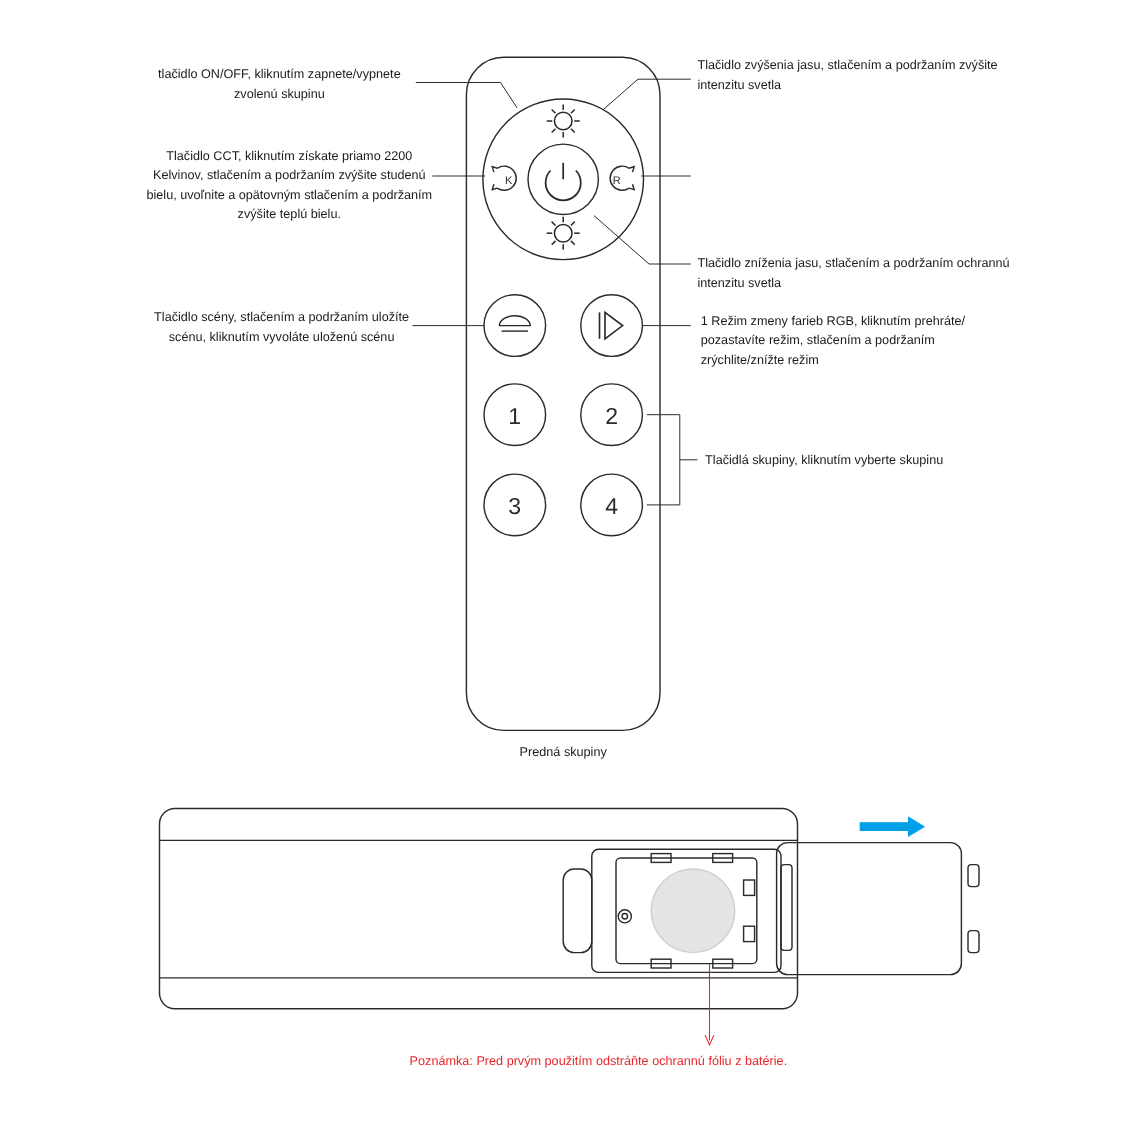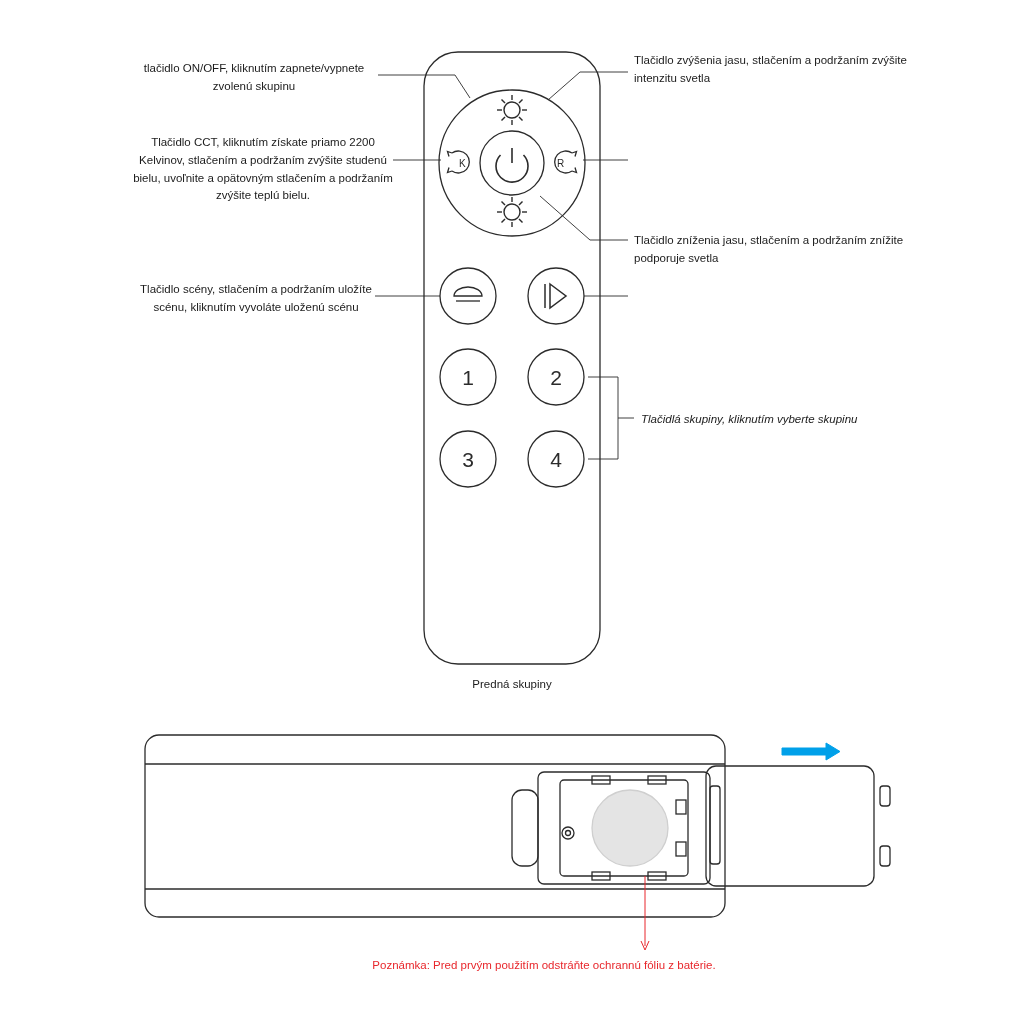--- a/index.html
+++ b/index.html
@@ -222,25 +222,28 @@
   <div class="callout right" style="left:634px; top:52px; width:280px;">
     <span>Tlačidlo zvýšenia jasu, stlačením a podržaním zvýšite intenzitu svetla</span>
   </div>
 
   <div class="callout left" style="left:132px; top:281px; width:248px;">
     <span>Tlačidlo scény, stlačením a podržaním uložíte scénu, kliknutím vyvoláte uloženú scénu</span>
   </div>
 
 
   <div class="callout right" style="left:634px; top:232px; width:286px;">
-    <span>Tlačidlo zníženia jasu, stlačením a podržaním znížite podporuje svetla</span>
-  </div>
-
-
-  <div class="callout right" style="left:641px; top:411px; width:260px;font-style:italic;">
+    <span>Tlačidlo zníženia jasu, stlačením a podržaním ochrannú intenzitu svetla</span>
+  </div>
+
+  <div class="callout right" style="left:637px; top:284px; width:282px;">
+    <span>1 Režim zmeny farieb RGB, kliknutím prehráte/ pozastavíte režim, stlačením a podržaním zrýchlite/znížte režim</span>
+  </div>
+
+  <div class="callout right" style="left:641px; top:411px; width:260px;">
     <span>Tlačidlá skupiny, kliknutím vyberte skupinu</span>
   </div>
 
 
   <div class="caption-front" style="left:422px; top:678px; width:180px;">
     <span>Predná skupiny</span>
   </div>
 
   <div class="note-red" style="top:959px;padding-left:32px;">
     <span>Poznámka: Pred prvým použitím odstráňte ochrannú fóliu z batérie.</span>

